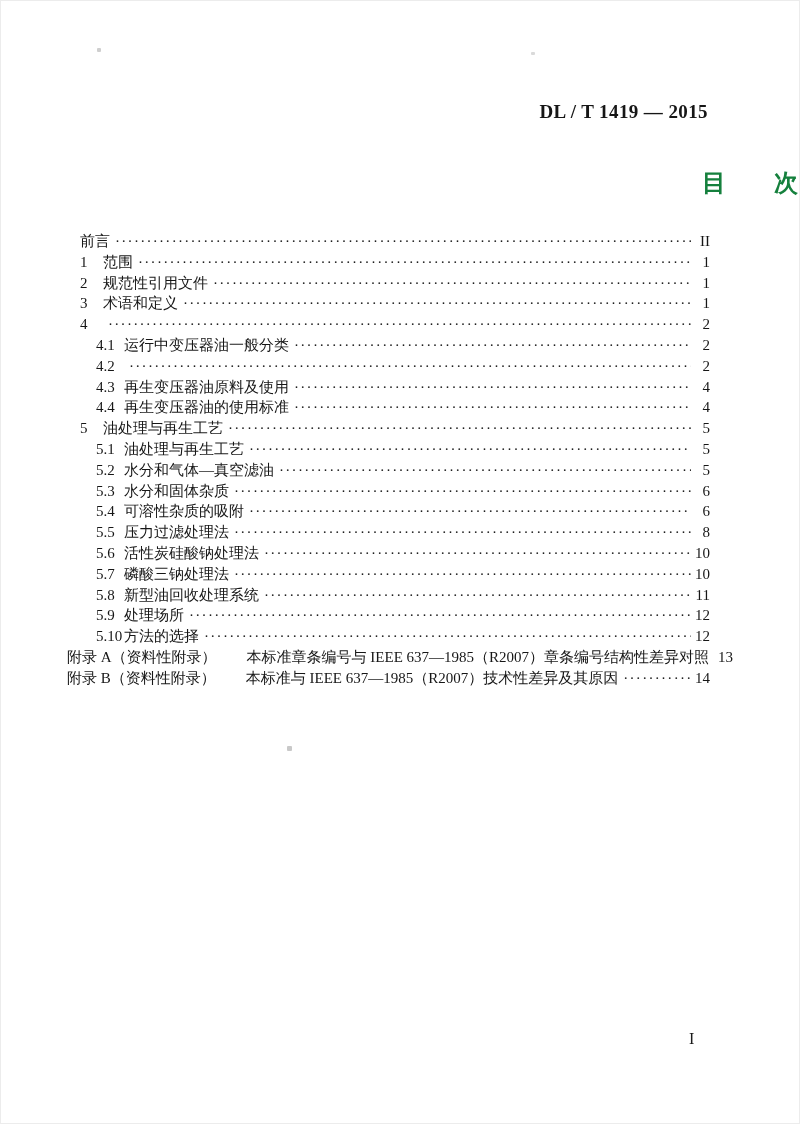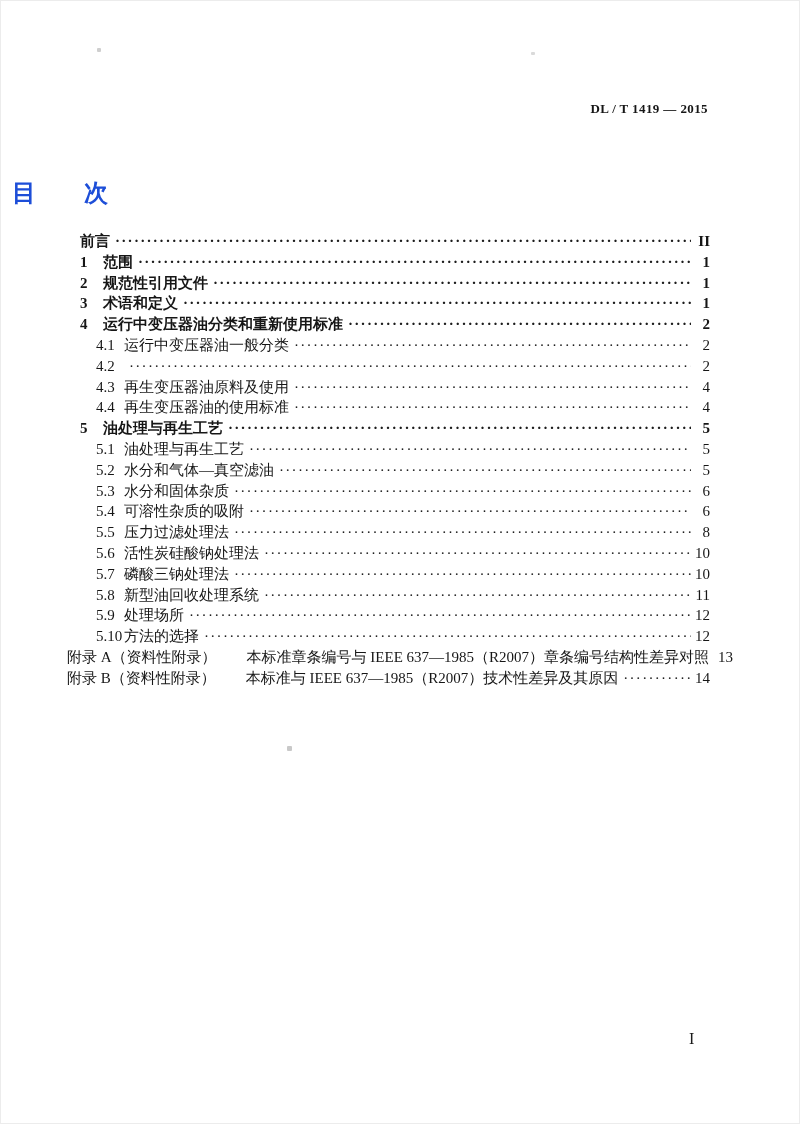--- a/index.html
+++ b/index.html
@@ -7,40 +7,40 @@
     position:relative;
     width:800px;height:1124px;
     background:#ffffff;
     box-shadow:inset 0 0 0 1px #ececec;
     font-family:"Liberation Serif","DejaVu Serif",serif;
     color:#161616;
     overflow:hidden;
   }
   .header{
     position:absolute;top:101px;right:92px;
-    font-size:13px;font-weight:700;letter-spacing:0.4px;
+    font-size:19px;font-weight:700;letter-spacing:0.4px;
     white-space:nowrap;
   }
   .toc-title{
     position:absolute;top:165px;left:0;right:0;
-    margin:12px;text-align:left;
+    margin:2px;text-align:right;
     font-family:"Liberation Sans","DejaVu Sans",sans-serif;
-    font-size:24px;font-weight:700;color:#1d4ed8;
+    font-size:24px;font-weight:700;color:#15803d;
     white-space:pre;
   }
   .toc{
     position:absolute;top:231px;left:67px;width:643px;
     font-size:15px;
   }
   .row{
     display:flex;align-items:baseline;
     height:20.8px;line-height:20.8px;
     white-space:nowrap;
   }
-  .row.front,.row.chapter{padding-left:13px;font-weight:bold;}
+  .row.front,.row.chapter{padding-left:13px;}
   .row.chapter .num{flex:none;width:23px;}
   .row.sub{padding-left:29px;}
   .row.sub .num{flex:none;width:28px;}
   .row.appendix{padding-left:0;}
   .row.appendix .num{flex:none;margin-right:30px;}
   .ttl{flex:none;}
   .dots{
     flex:1;overflow:hidden;
     margin:0 3px 0 5px;
     letter-spacing:1.3px;
@@ -87,21 +87,20 @@
       <span class="pg">1</span>
     </div>
       <div class="row chapter">
       <span class="num">3</span>
       <span class="ttl">术语和定义</span>
       <span class="dots">········································································································································································································</span>
       <span class="pg">1</span>
     </div>
       <div class="row chapter">
       <span class="num">4</span>
-      <span class="ttl">运行中变压器油分类和重新使用标准</span>
       <span class="dots">········································································································································································································</span>
       <span class="pg">2</span>
     </div>
       <div class="row sub">
       <span class="num">4.1</span>
       <span class="ttl">运行中变压器油一般分类</span>
       <span class="dots">········································································································································································································</span>
       <span class="pg">2</span>
     </div>
       <div class="row sub">

